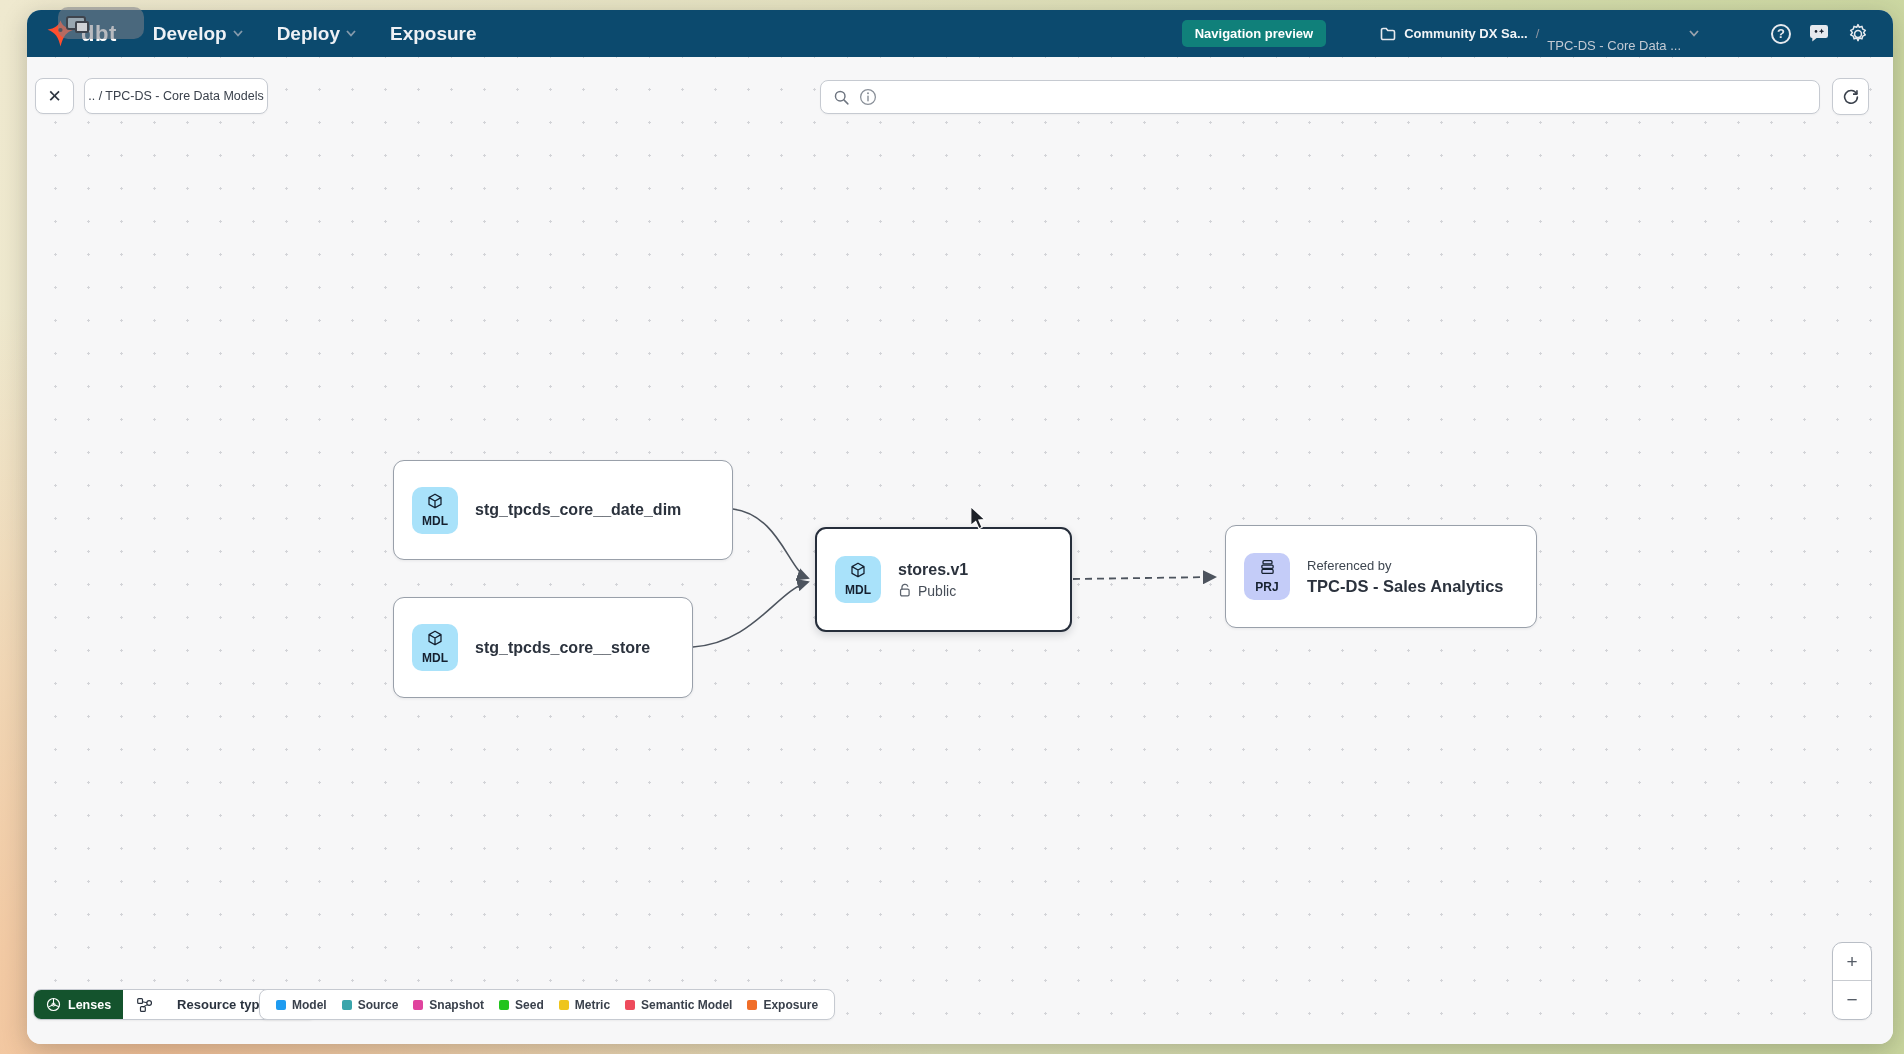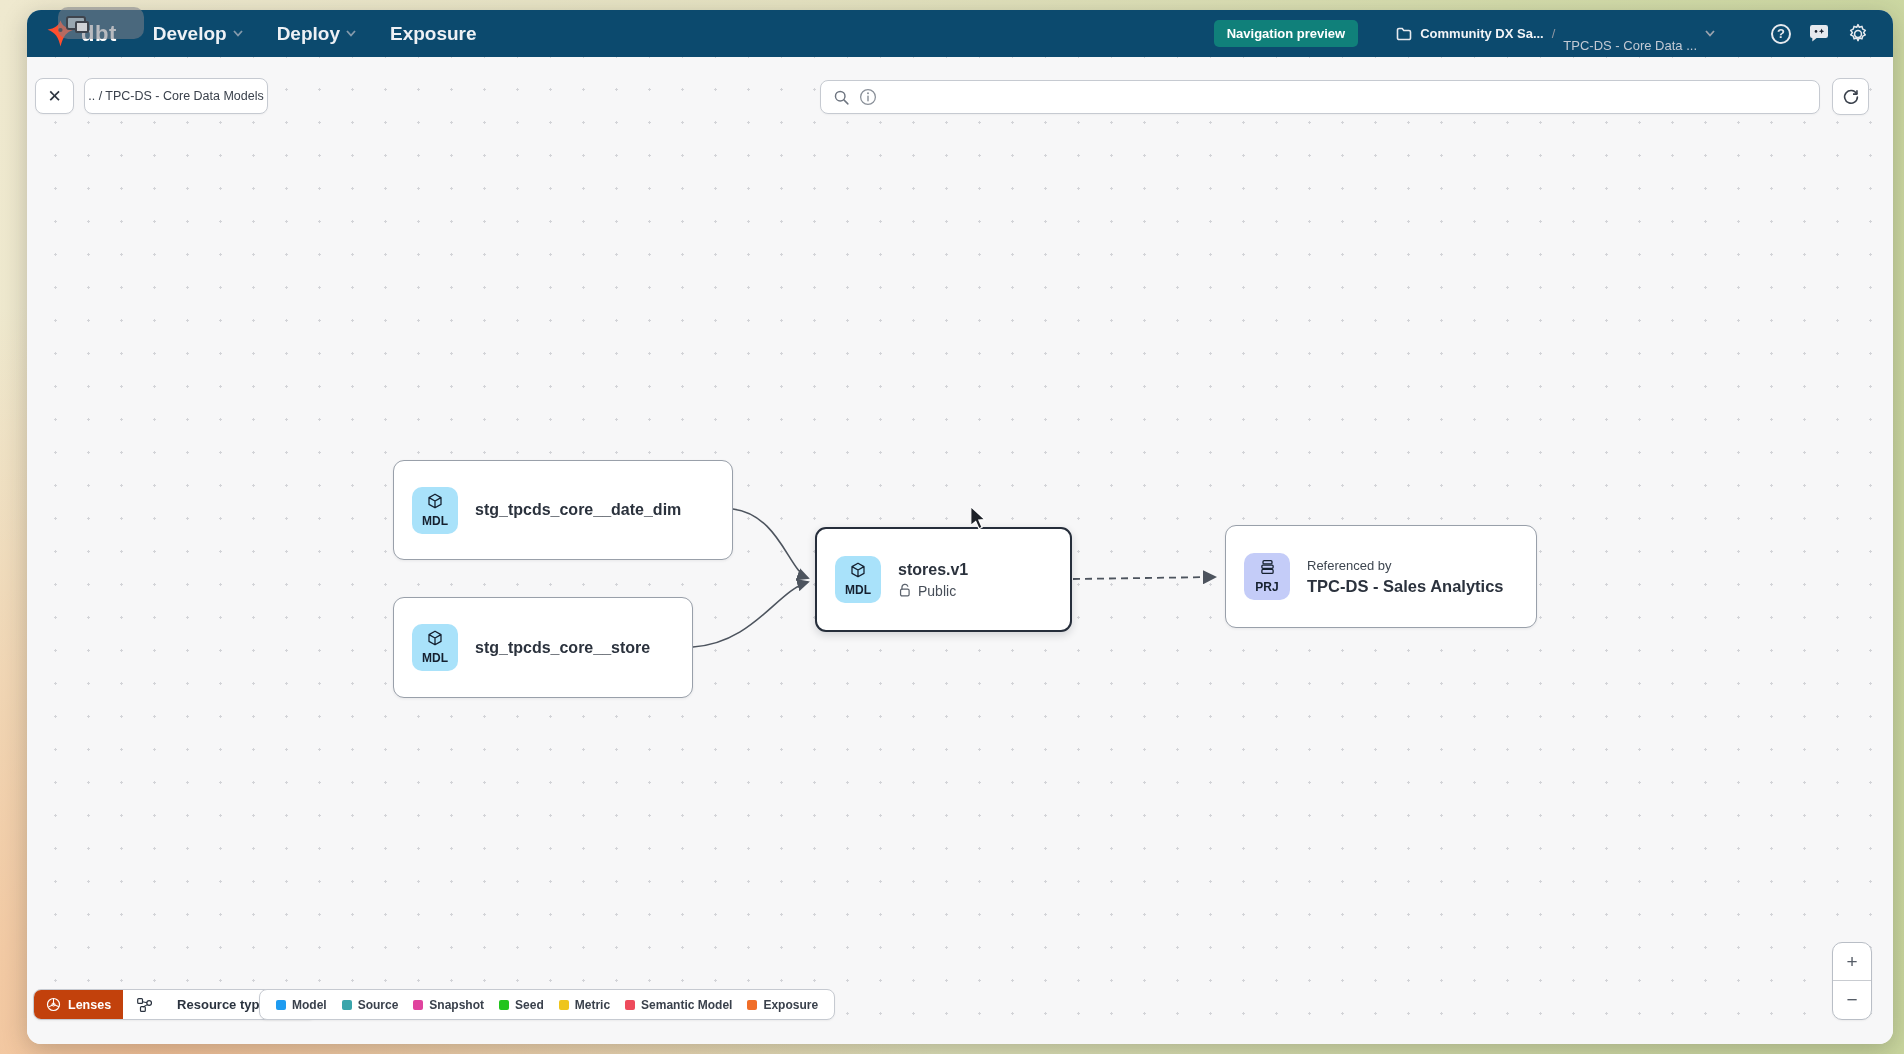--- a/index.html
+++ b/index.html
@@ -38,21 +38,21 @@
   .topnav{
     height:47px; background:#0c4a6e; display:flex; align-items:center;
     padding:0 24px 0 20px; color:#eef1f5;
   }
   .logo{ display:flex; align-items:center; gap:7px; margin-right:36px; }
   .logo svg{ display:block; }
   .logo-text{ font-size:22px; font-weight:700; color:#fff; letter-spacing:.5px; }
   .nav-item{ display:flex; align-items:center; gap:6px; font-size:19px; font-weight:700;
     color:#eef1f5; margin-right:34px; cursor:pointer; }
   .nav-item svg{ opacity:.75; }
-  .nav-right{ margin-left:auto; display:flex; align-items:center; }
+  .nav-right{ margin-left:auto; display:flex; align-items:center;gap:16px; }
   .nav-badge{ background:#10807a; color:#fff; font-size:13px; font-weight:700;
     padding:6px 13px; border-radius:5px; margin-right:38px; }
   .crumbs{ display:flex; align-items:center; gap:8px; font-size:13px; margin-right:56px; }
   .crumb-project{ font-weight:700; color:#f2f4f7; }
   .crumb-sep{ color:#8e96a2; }
   .crumb-page{ color:#c3cad4;margin-top:24px; }
   .navicons{ display:flex; align-items:center; gap:17px; }
   .help-circle{ width:20px; height:20px; border:2px solid #e6e9ee; border-radius:50%;
     display:flex; align-items:center; justify-content:center; font-size:13px; font-weight:700;
     color:#e6e9ee; }
@@ -112,21 +112,21 @@
   #node-store   { left:366px; top:540px; width:300px; height:101px; }
   #node-stores-v1{ left:788px; top:470px; width:257px; height:105px; }
   #node-prj     { left:1198px; top:468px; width:312px; height:103px; }
 
   
   .lens-group{
     position:absolute; left:6px; bottom:24px; height:31px; display:flex; align-items:stretch;
     border:1px solid #c6cad1; border-radius:8px; overflow:hidden; background:#fff;
     box-shadow:0 1px 2px rgba(0,0,0,.05);
   }
-  .lens-btn{ background:#c2410c; color:#fff; font-size:12.5px; font-weight:700;
+  .lens-btn{ background:#14532d; color:#fff; font-size:12.5px; font-weight:700;
     display:flex; align-items:center; gap:7px; padding:7px 12px; cursor:pointer; }
   .rtype-btn{ display:flex; align-items:center; gap:24px; padding:0 13px; font-size:13px;
     color:#2b333f; font-weight:600; cursor:pointer; background:#fff; }
 
   .legend{
     position:absolute; left:232px; bottom:24px; height:31px;
     background:#fff; border:1px solid #c6cad1; border-radius:8px;
     display:flex; align-items:center; gap:15px; padding:0 16px;
     box-shadow:0 1px 2px rgba(0,0,0,.05);
   }

